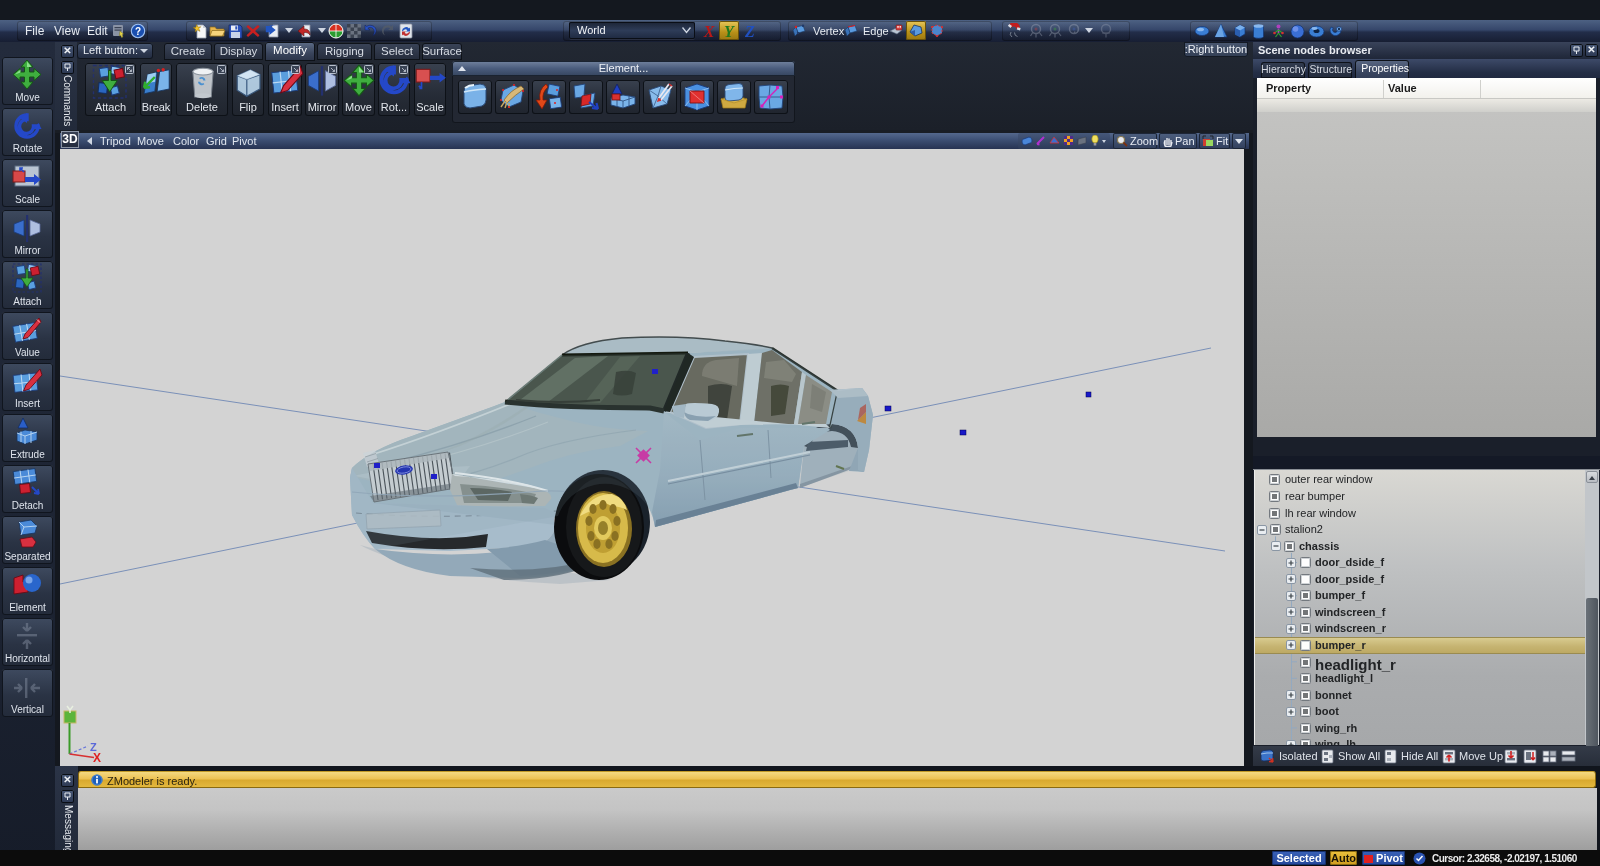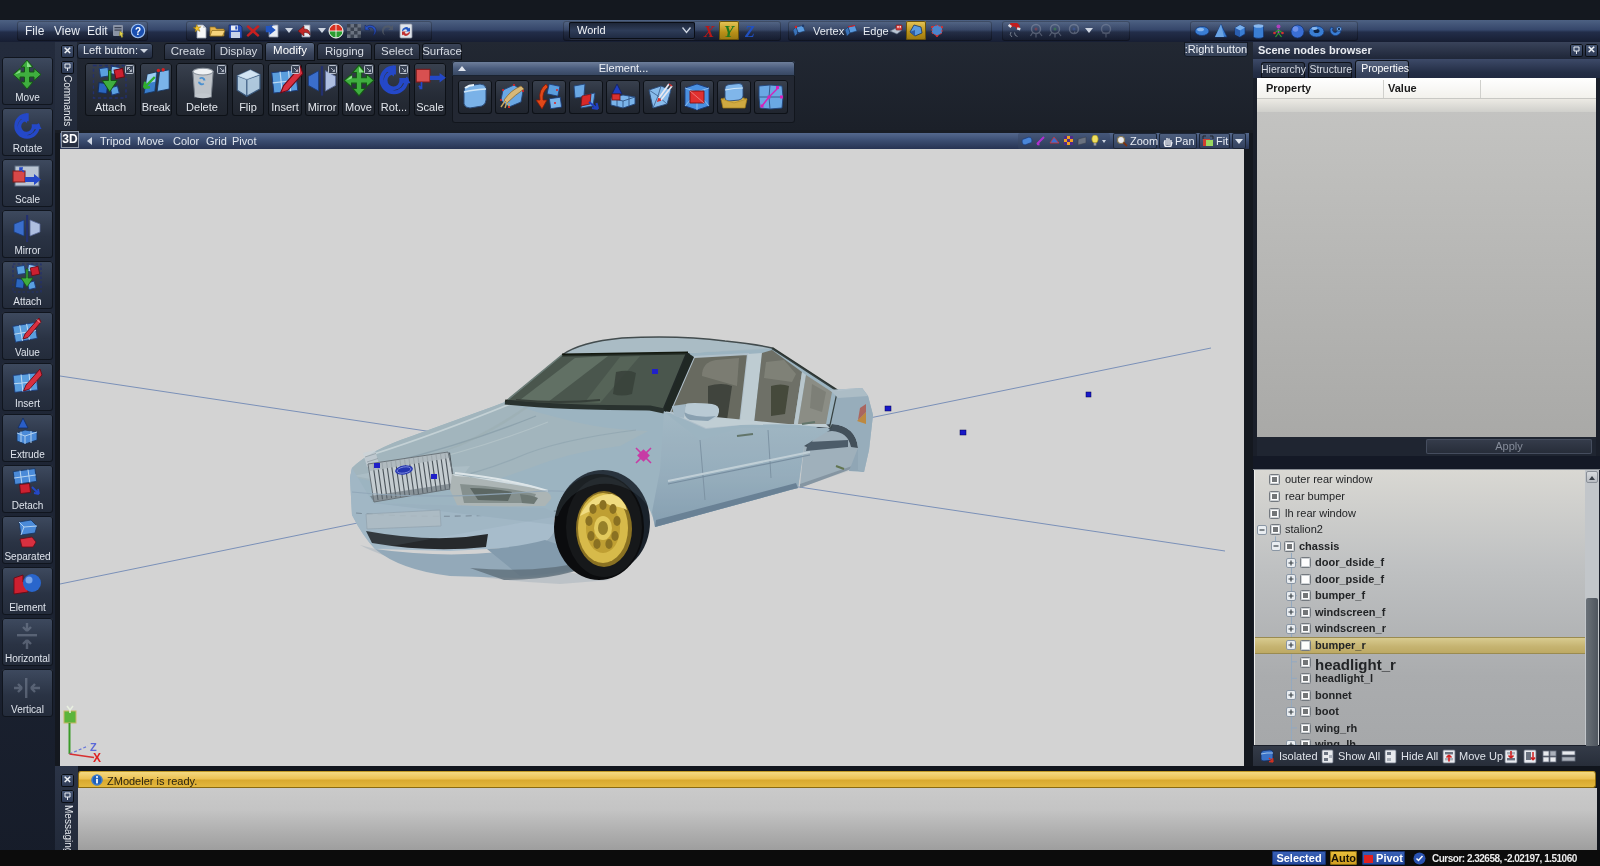--- a/index.html
+++ b/index.html
@@ -883,23 +883,20 @@
 
     <div class="abs" style="left:4px;top:36px;width:339px;height:21px;background:linear-gradient(#ffffff,#f2f1ec);border-bottom:1px solid #c8c8c4">
       <div class="abs" style="left:9px;top:4px;font-size:11px;font-weight:bold;color:#1a1a1a">Property</div>
       <div class="abs" style="left:131px;top:4px;font-size:11px;font-weight:bold;color:#1a1a1a">Value</div>
       <div class="abs" style="left:126px;top:2px;width:1px;height:18px;background:#d0d0cc"></div>
       <div class="abs" style="left:223px;top:2px;width:1px;height:18px;background:#d0d0cc"></div>
     </div>
     <div class="abs" style="left:4px;top:57px;width:339px;height:338px;background:linear-gradient(#c4c4c2,#a9a9a7)"></div>
     <div class="abs" style="left:4px;top:57px;width:339px;height:13px;background:linear-gradient(#eceae4,#cfcfcb)"></div>
 
-    <div class="abs" style="left:4px;top:395px;width:339px;height:19px;background:#1f2531">
-      <div class="abs" style="left:169px;top:2px;width:166px;height:15px;border-radius:2px;background:linear-gradient(#363d4c,#262c38);box-shadow:inset 0 0 0 1px #454d5e;color:#858c9a;font-size:11px;text-align:center;line-height:14px">Apply</div>
-    </div>
 
     <div class="abs" style="left:0;top:414px;width:347px;height:14px;background:#141926;border-bottom:1px solid #8a8f96"></div>
 
     <div id="tree" class="abs" style="left:1px;top:428px;width:331px;height:275px;background:linear-gradient(180deg,#d9d8d3 0%,#bfc1c2 35%,#aaacae 75%,#a6a8aa 100%);border-left:1px solid #ececea;overflow:hidden">
       <svg class="abs" style="left:0;top:0" width="331" height="275" viewBox="0 0 331 275">
       <g stroke="#93a9c0" stroke-width="1" fill="none">
       <path d="M20.5 66.4 V 75.9"></path>
       <path d="M36.5 82.9 V 274.5"></path>
       <path d="M36.5 92.5 H 42"></path>
       <path d="M36.5 109.0 H 42"></path>

